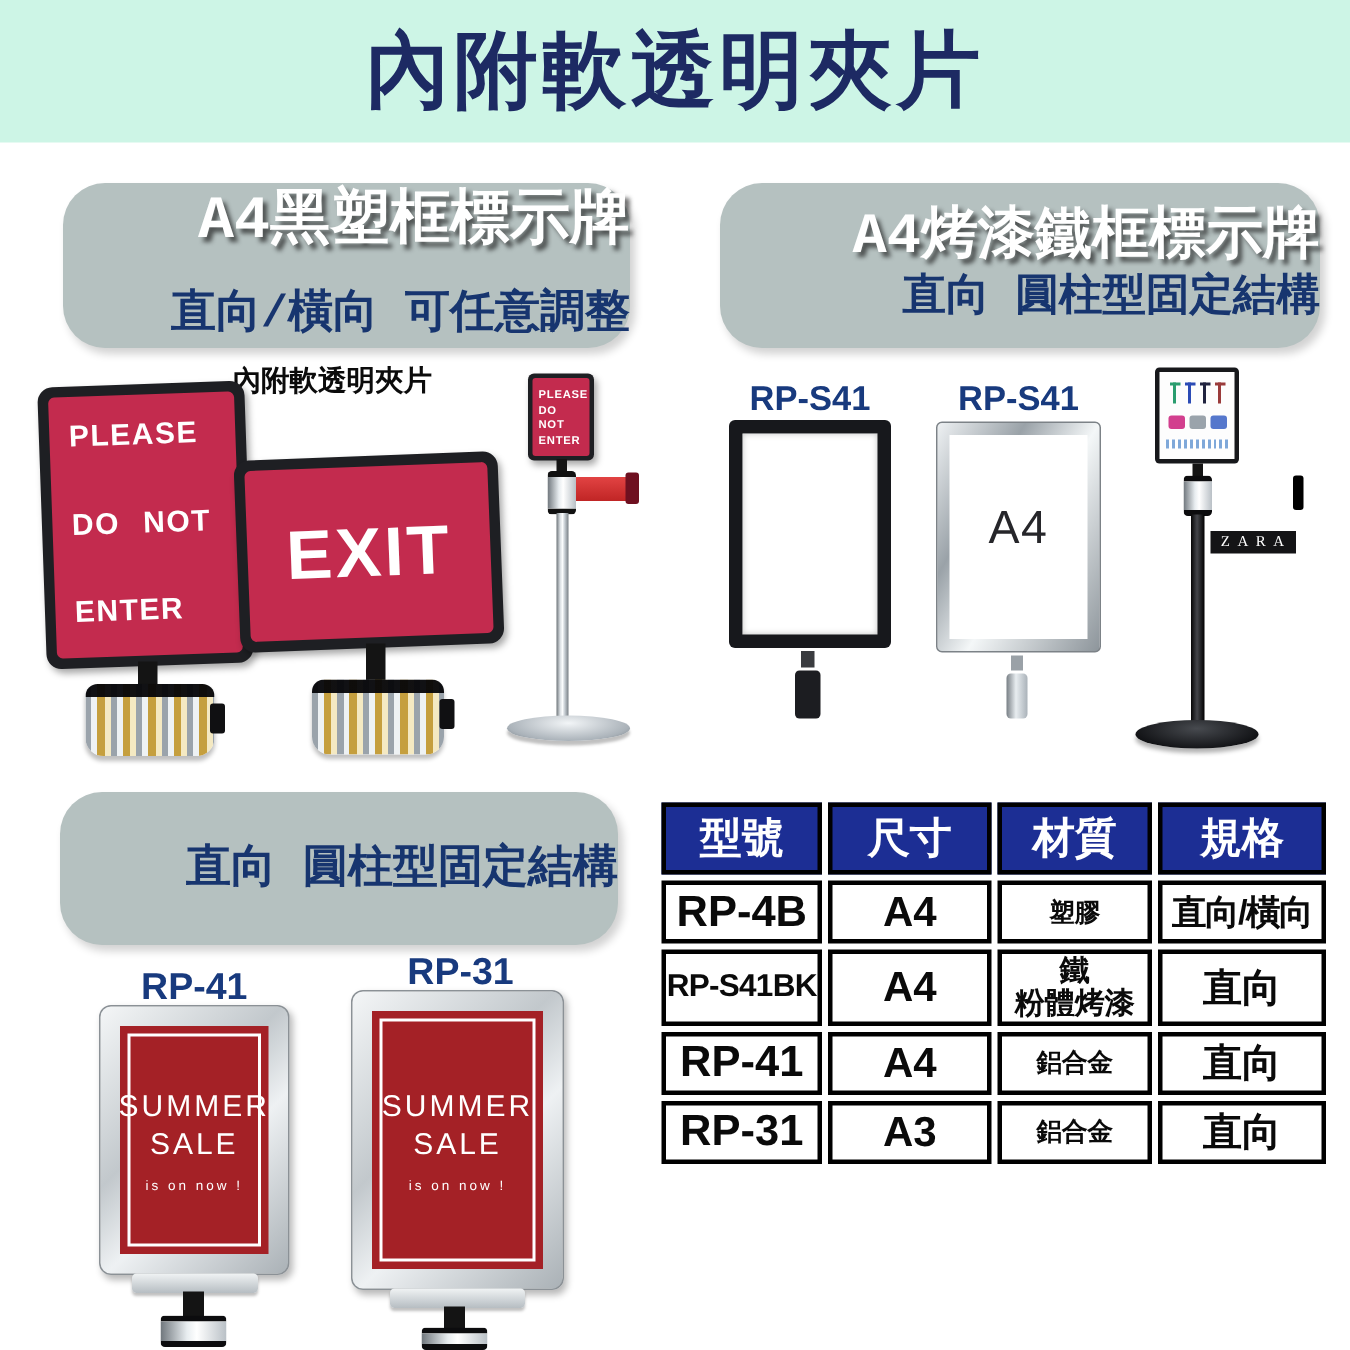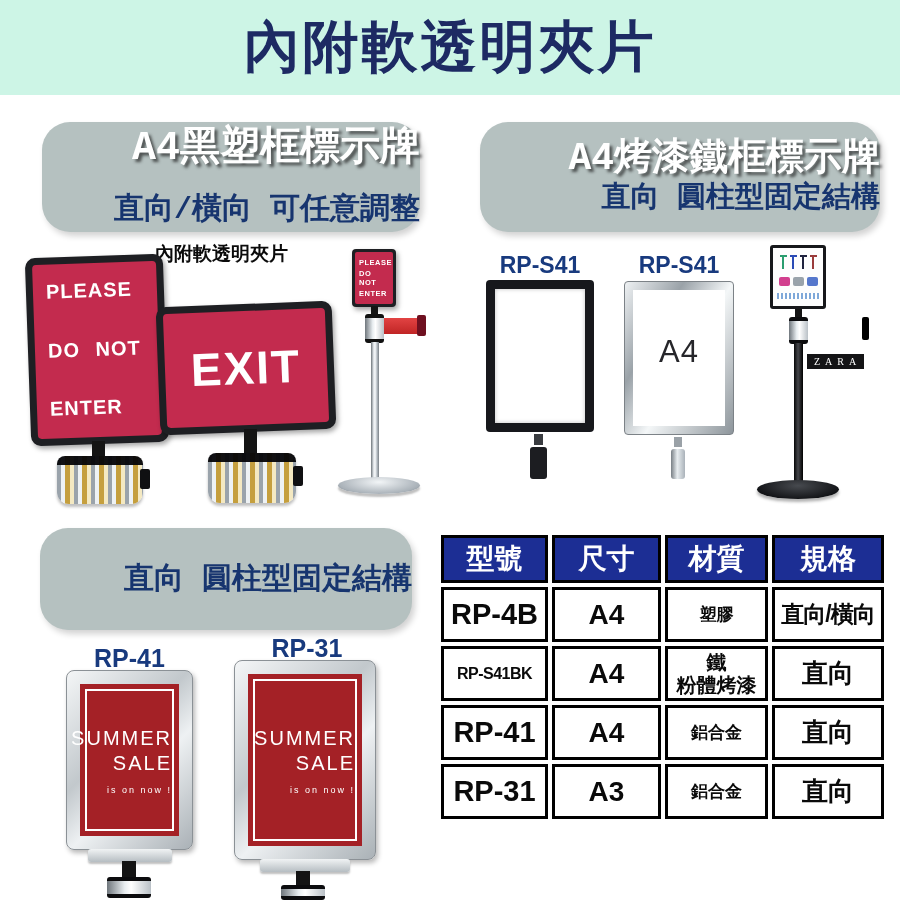--- a/index.html
+++ b/index.html
@@ -87,34 +87,34 @@
      font-family:"Liberation Serif","DejaVu Serif",serif;font-size:10px;letter-spacing:5px;padding-left:4px;box-sizing:border-box;}
   .belt-black-cap{position:absolute;background:#000;border-radius:2px;}
   .base-black{position:absolute;border-radius:50%;
      background:radial-gradient(ellipse at 50% 30%,#474a4f,#111215 75%);box-shadow:0 3px 3px rgba(0,0,0,.3);}
 
   
   .alu-frame{position:absolute;border-radius:8px;border:1px solid #8b9196;box-sizing:border-box;
      background:linear-gradient(135deg,#f4f6f7,#c2c8cc 40%,#eef1f3 60%,#aab1b6);box-shadow:2px 3px 5px rgba(0,0,0,.28);}
   .poster{position:absolute;inset:13px;background:var(--poster-red,#a42126);}
   .poster-border{position:absolute;inset:5px;border:2px solid #fff;display:flex;flex-direction:column;
-     align-items:flex-end;justify-content:center;color:#fff;}
+     align-items:center;justify-content:center;color:#fff;}
   .p-line{font-size:20px;letter-spacing:2px;font-weight:normal;line-height:1.25;}
   .p-small{font-size:9px;letter-spacing:2px;margin-top:9px;font-weight:normal;}
   .alu-bar{position:absolute;border-radius:3px;background:linear-gradient(180deg,#f0f3f4,#b6bdc2);box-shadow:0 2px 2px rgba(0,0,0,.25);}
 
   
   .spec{position:absolute;left:437px;top:531px;border-collapse:separate;border-spacing:4px;table-layout:fixed;}
   .spec th,.spec td{border:3px solid #000;box-sizing:border-box;text-align:center;vertical-align:middle;
      font-weight:bold;padding:0;}
   .spec th{background:var(--table-header-bg,#1c2e94);color:#fff;font-size:28px;height:48px;}
-  .spec td{background:#fff;color:#0a0a0a;height:55px;}
+  .spec td{background:#fff;color:#0a0a0a;height:42px;}
   .col1{width:107px;} .col2{width:109px;} .col3{width:103px;} .col4{width:112px;}
   td.model-big{font-size:29px;}
-  td.model-small{font-size:16px;letter-spacing:-.5px;}
+  td.model-small{font-size:21px;letter-spacing:-.5px;}
   td.size-c{font-size:28px;}
   td.mat-c{font-size:17px;}
   td.mat-two div{font-size:20px;line-height:1.12;}
   td.spec-c{font-size:26px;}
   td.spec-wide{font-size:23px;letter-spacing:-1px;}
 </style>
 </head>
 <body>
 
 <div class="canvas">

